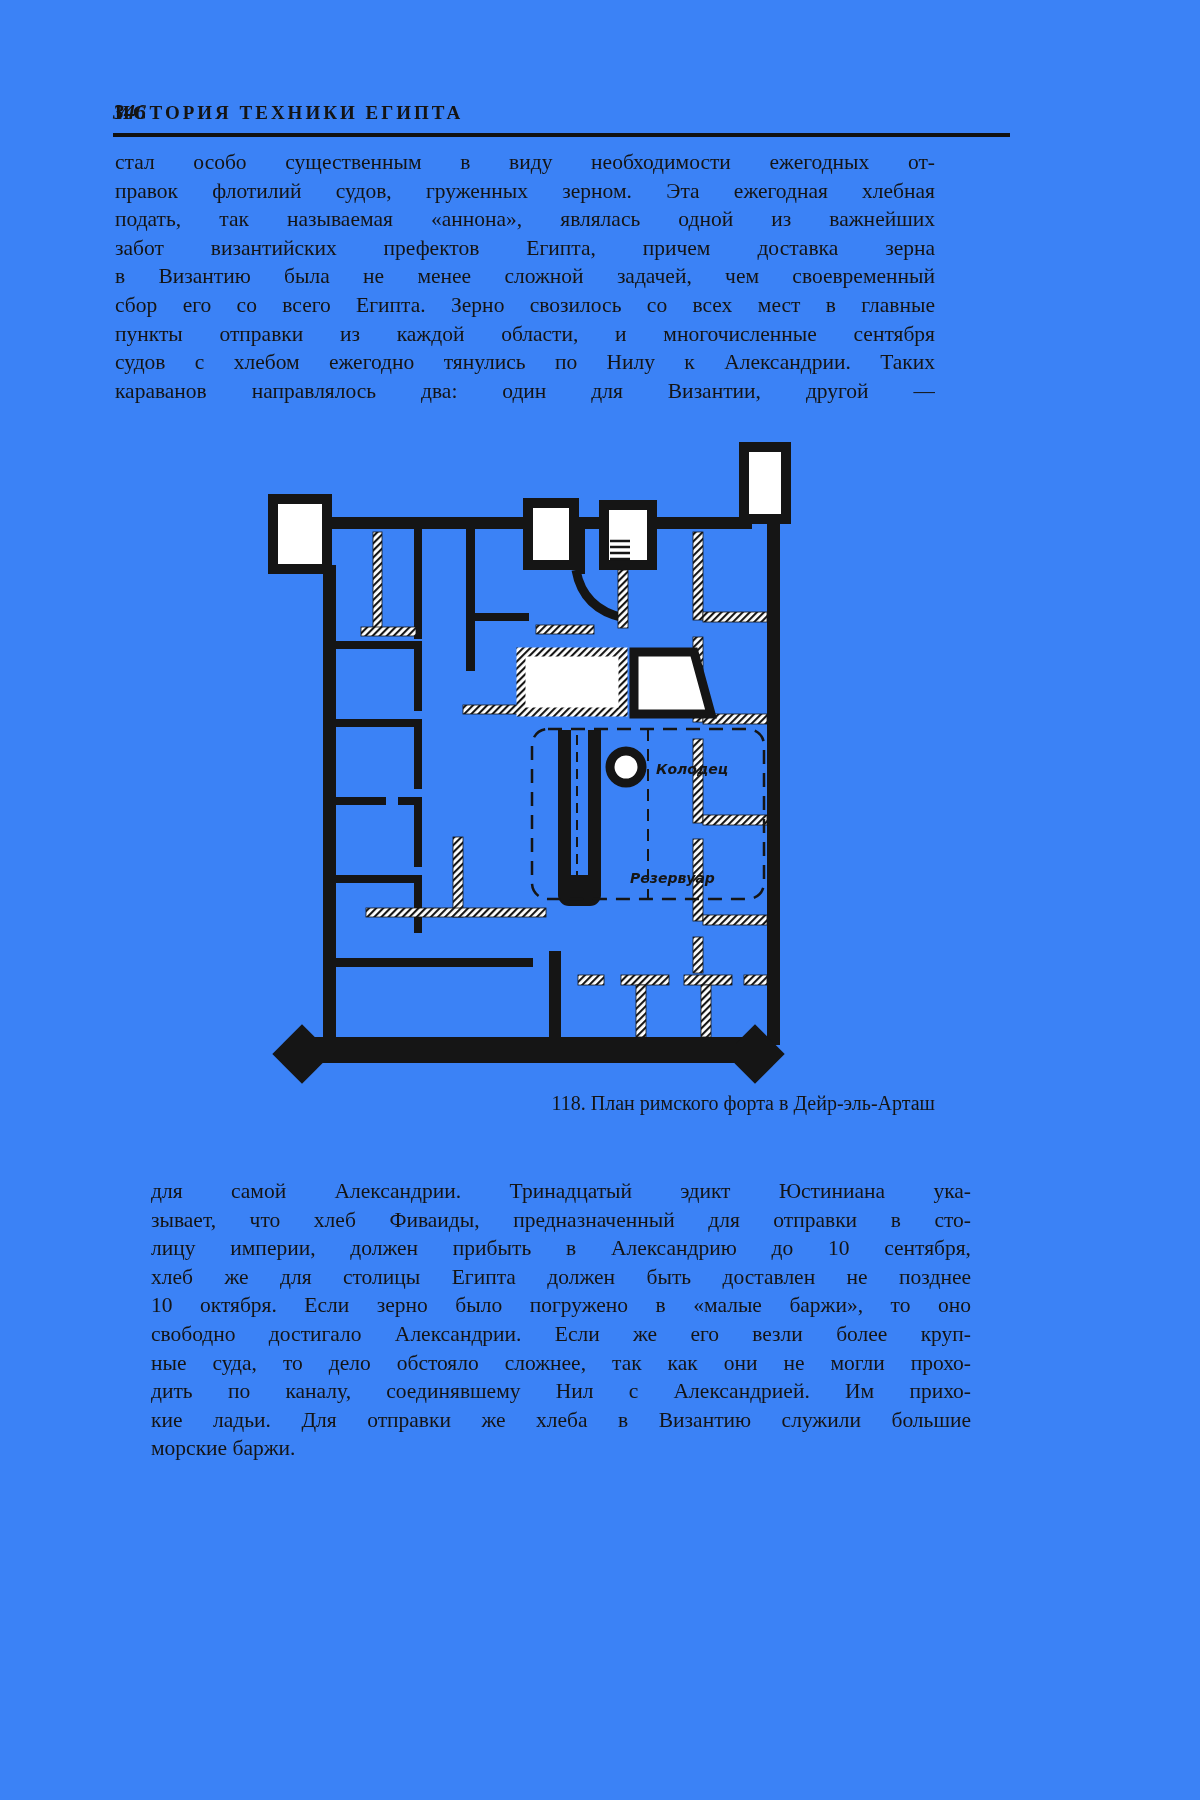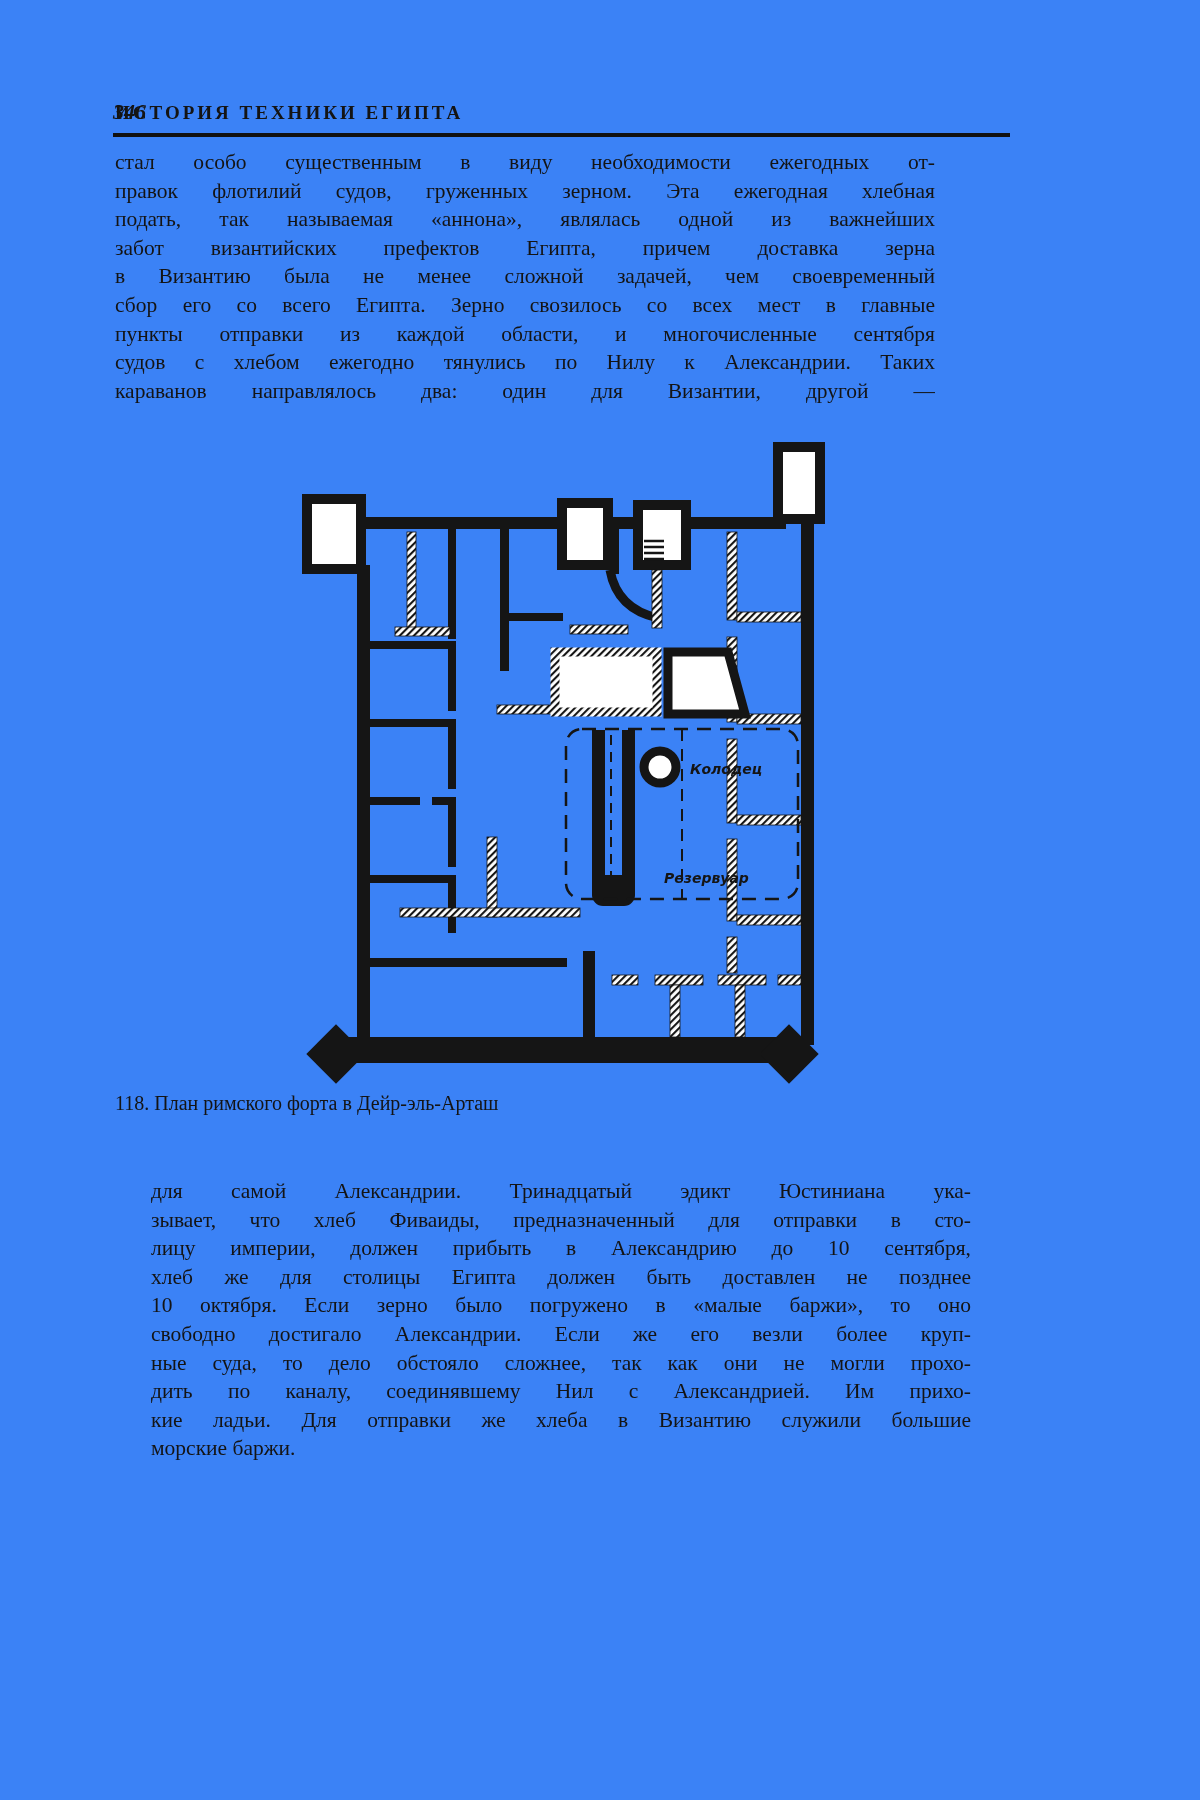--- a/index.html
+++ b/index.html
@@ -33,26 +33,26 @@
   .tb3{top:1496px;}
   .line{
     font-size:21.5px;line-height:28.6px;height:28.6px;
     text-align:justify;text-align-last:justify;
     white-space:normal;overflow:hidden;
   }
   .line.noj{text-align-last:left;}
   .line.indent{text-indent:40px;}
   
   .figure{
-    position:absolute;left:300px;top:437px;width:525px;height:650px;
+    position:absolute;left:266px;top:437px;width:525px;height:650px;
   }
   .figure svg{display:block;width:525px;height:650px;}
   .caption{
     position:absolute;left:115px;top:1092px;width:820px;
-    text-align:left;font-size:20px;
+    text-align:right;font-size:20px;
   }
 </style>
 </head>
 <body>
 
 <div class="page">
 
   <div class="page-num">346</div>
   <div class="running-title">ИСТОРИЯ ТЕХНИКИ ЕГИПТА</div>
   <div class="head-rule"></div>

